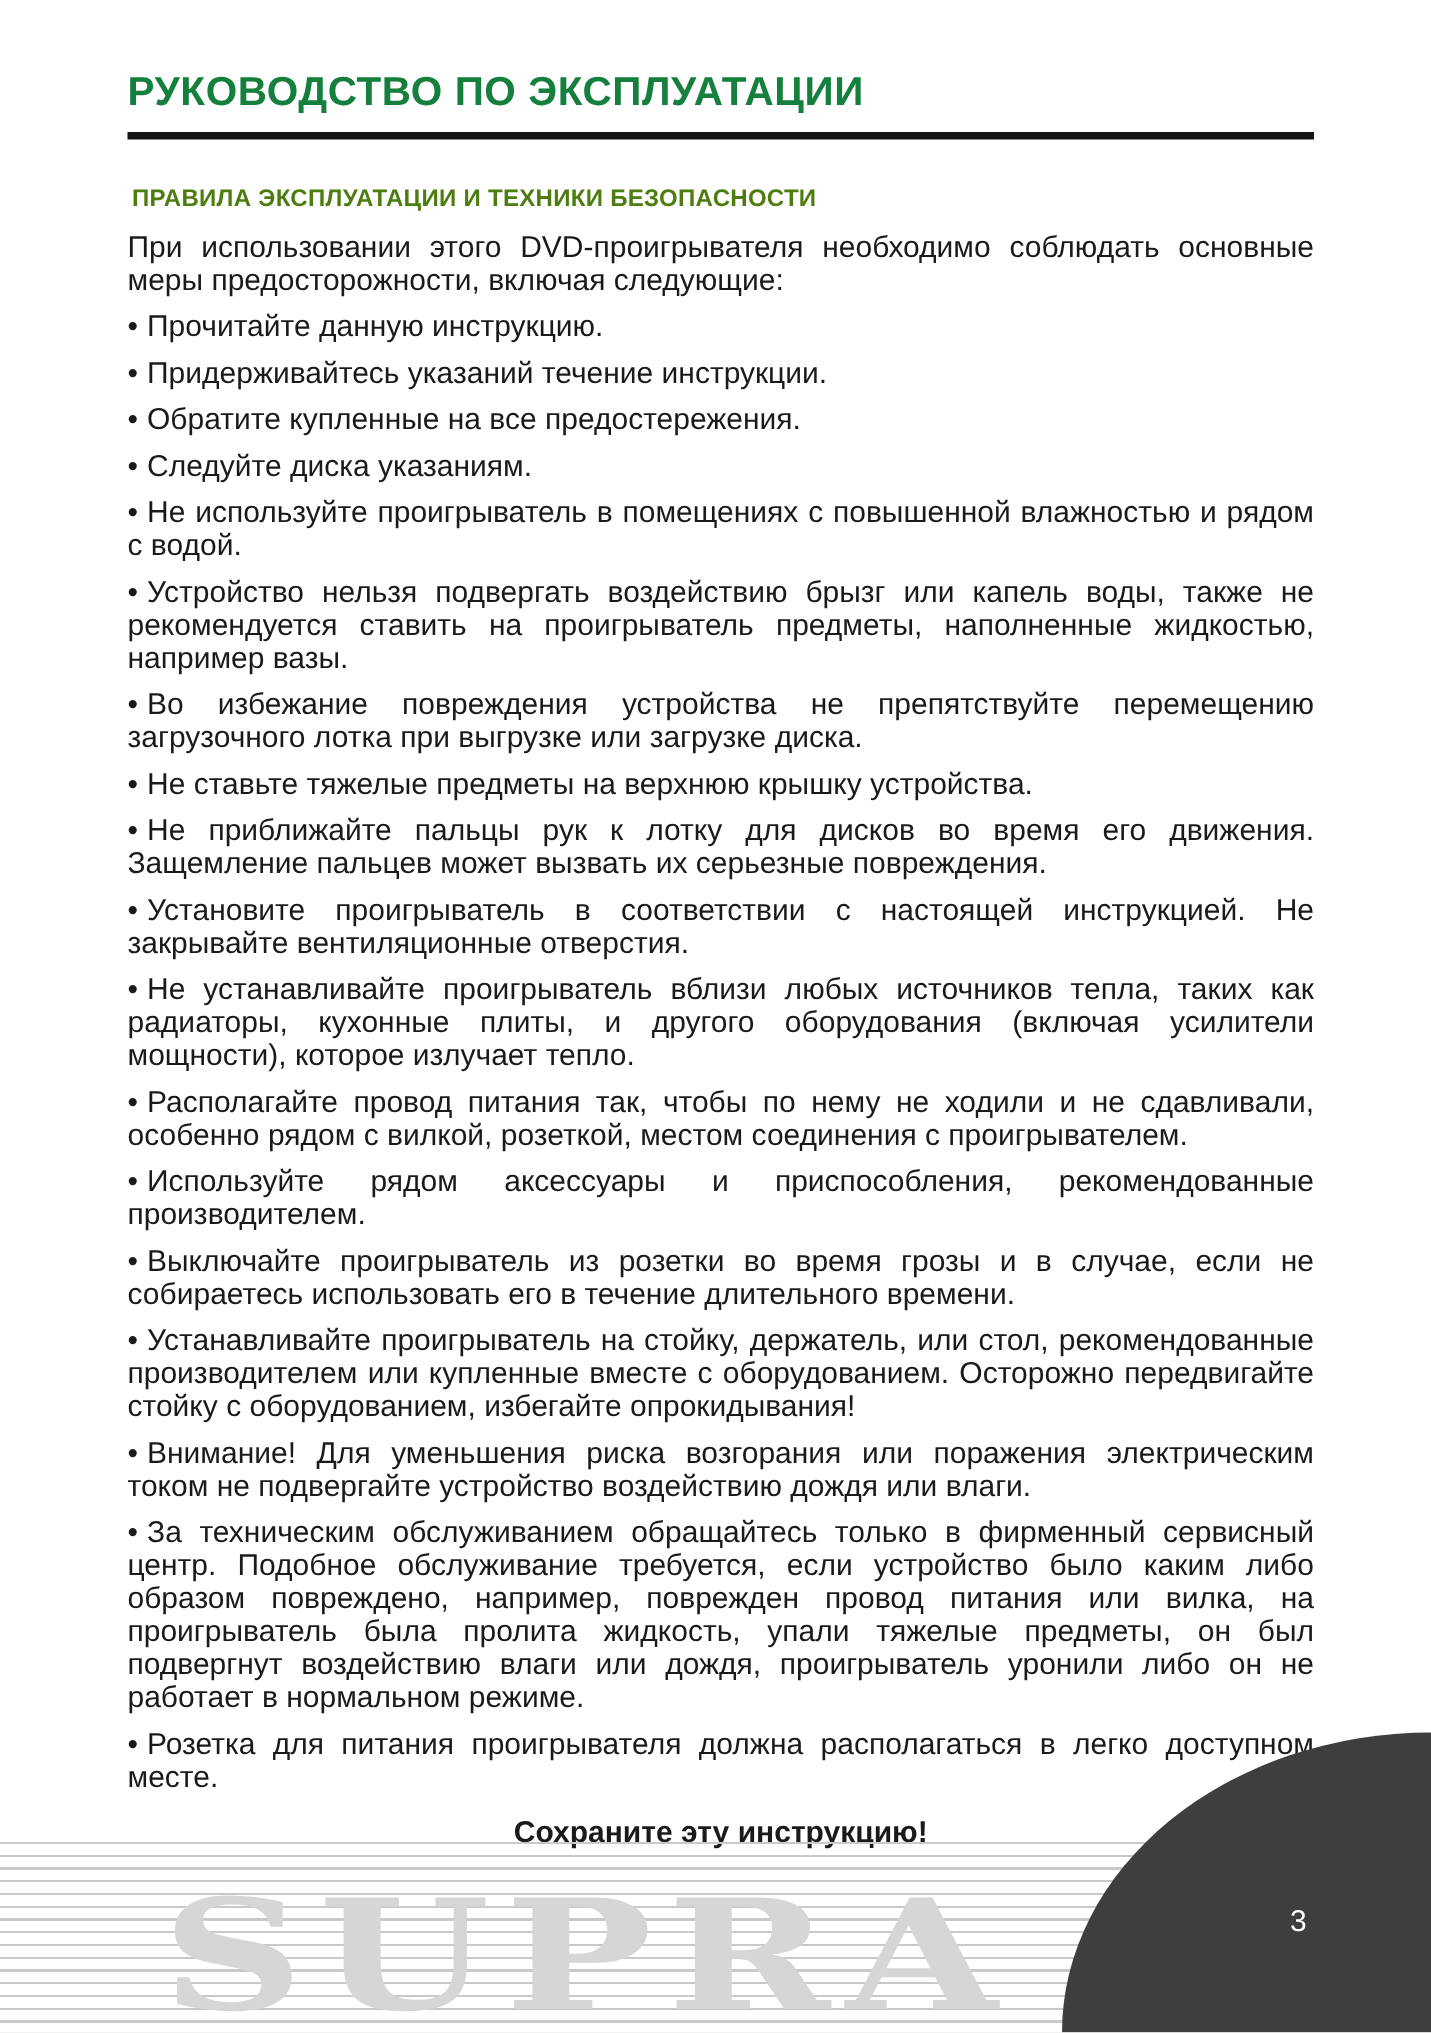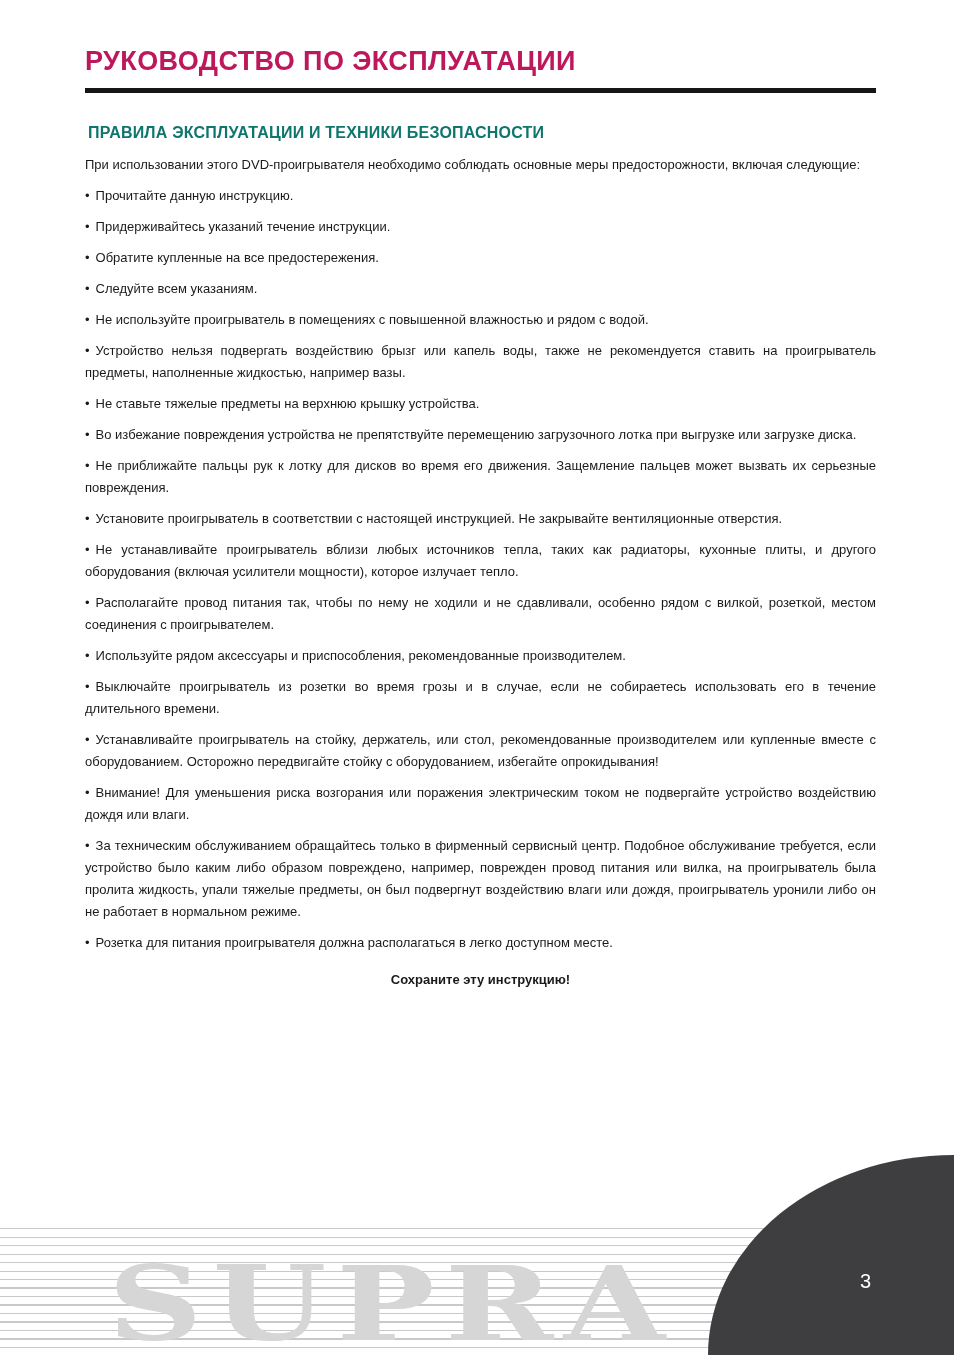--- a/index.html
+++ b/index.html
@@ -16,37 +16,37 @@
     position: absolute;
     left: 85px;
     top: 46px;
     width: 791px;
   }
   .doc-title {
     margin: 0;
     font-size: 27px;
     font-weight: bold;
     letter-spacing: 0.4px;
-    color: #be185d;
+    color: #15803d;
   }
   .title-rule {
     margin-top: 11px;
     height: 5px;
     background: #161616;
   }
   .section-heading {
     margin: 31px 0 12px 3px;
     font-size: 16px;
     font-weight: bold;
     letter-spacing: 0.2px;
-    color: #0f766e;
+    color: #4d7c0f;
   }
   .para {
     margin: 0 0 9px 0;
-    font-size: 13px;
+    font-size: 20px;
     line-height: 22px;
     text-align: justify;
   }
   .bullet .marker { margin-right: 6px; }
   .closing {
     margin-top: 15px;
     font-weight: bold;
     text-align: center;
   }
   .stripes {
@@ -109,30 +109,30 @@
     <p class="para">При использовании этого DVD-проигрывателя необходимо соблюдать основные меры предосторожности, включая следующие:</p>
 
     <div>
 
         <p class="para bullet"><span class="marker">•</span><span>Прочитайте данную инструкцию.</span></p>
 
         <p class="para bullet"><span class="marker">•</span><span>Придерживайтесь указаний течение инструкции.</span></p>
 
         <p class="para bullet"><span class="marker">•</span><span>Обратите купленные на все предостережения.</span></p>
 
-        <p class="para bullet"><span class="marker">•</span><span>Следуйте всем указаниям.</span></p>
+        <p class="para bullet"><span class="marker">•</span><span>Следуйте диска указаниям.</span></p>
 
         <p class="para bullet"><span class="marker">•</span><span>Не используйте проигрыватель в помещениях с повышенной влажностью и рядом с водой.</span></p>
 
         <p class="para bullet"><span class="marker">•</span><span>Устройство нельзя подвергать воздействию брызг или капель воды, также не рекомендуется ставить на проигрыватель предметы, наполненные жидкостью, например вазы.</span></p>
 
 
+        <p class="para bullet"><span class="marker">•</span><span>Во избежание повреждения устройства не препятствуйте перемещению загрузочного лотка при выгрузке или загрузке диска.</span></p>
+
         <p class="para bullet"><span class="marker">•</span><span>Не ставьте тяжелые предметы на верхнюю крышку устройства.</span></p>
-
-        <p class="para bullet"><span class="marker">•</span><span>Во избежание повреждения устройства не препятствуйте перемещению загрузочного лотка при выгрузке или загрузке диска.</span></p>
 
         <p class="para bullet"><span class="marker">•</span><span>Не приближайте пальцы рук к лотку для дисков во время его движения. Защемление пальцев может вызвать их серьезные повреждения.</span></p>
 
         <p class="para bullet"><span class="marker">•</span><span>Установите проигрыватель в соответствии с настоящей инструкцией. Не закрывайте вентиляционные отверстия.</span></p>
 
         <p class="para bullet"><span class="marker">•</span><span>Не устанавливайте проигрыватель вблизи любых источников тепла, таких как радиаторы, кухонные плиты, и другого оборудования (включая усилители мощности), которое излучает тепло.</span></p>
 
         <p class="para bullet"><span class="marker">•</span><span>Располагайте провод питания так, чтобы по нему не ходили и не сдавливали, особенно рядом с вилкой, розеткой, местом соединения с проигрывателем.</span></p>
 
         <p class="para bullet"><span class="marker">•</span><span>Используйте рядом аксессуары и приспособления, рекомендованные производителем.</span></p>

